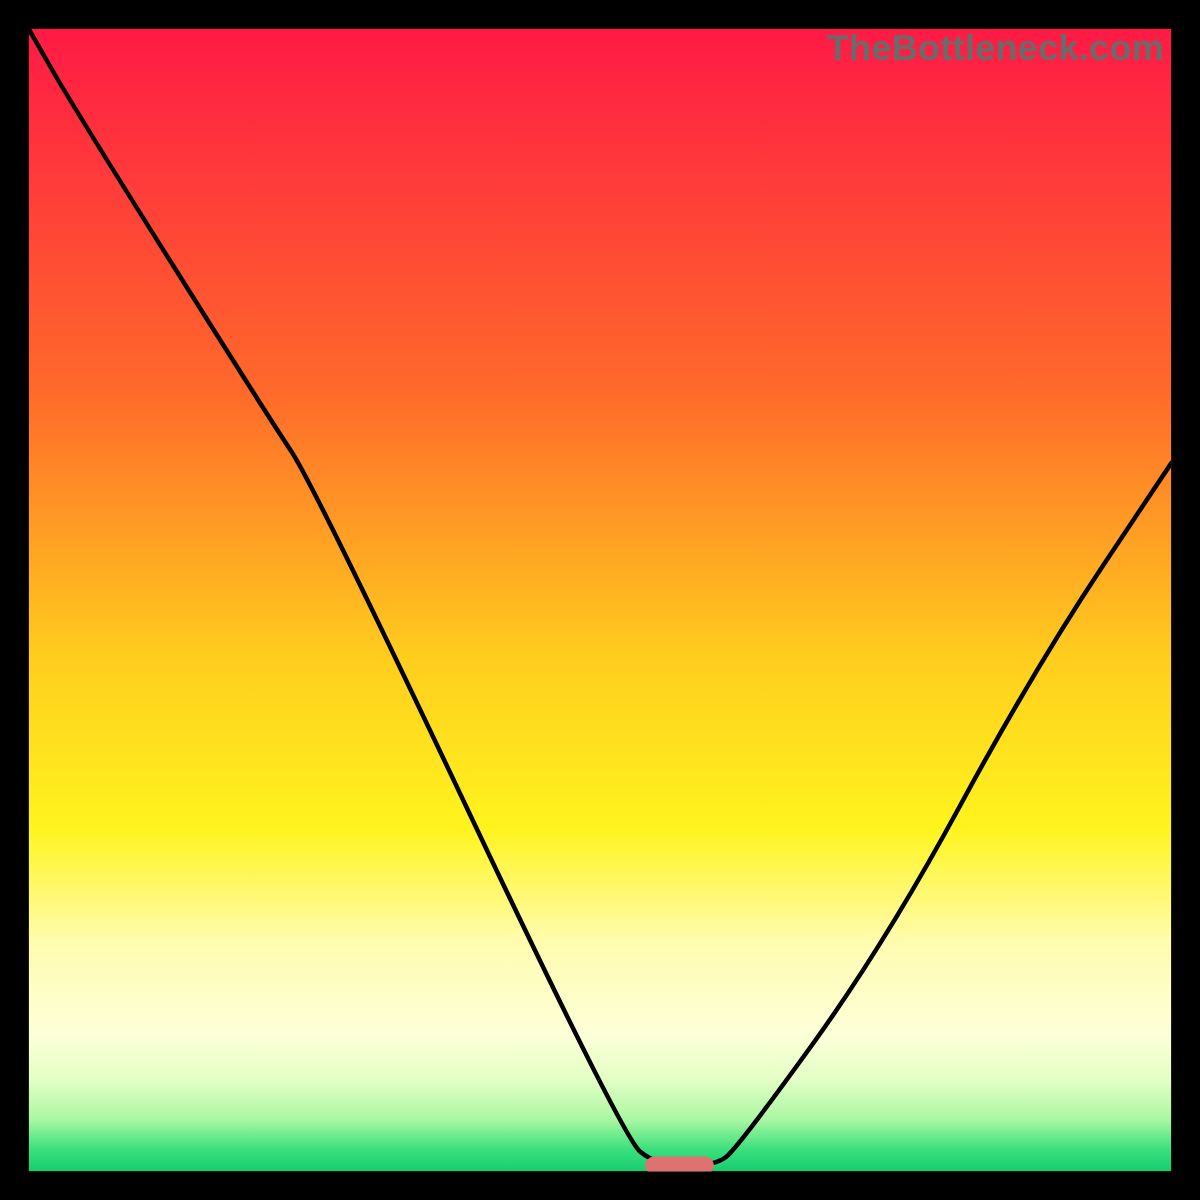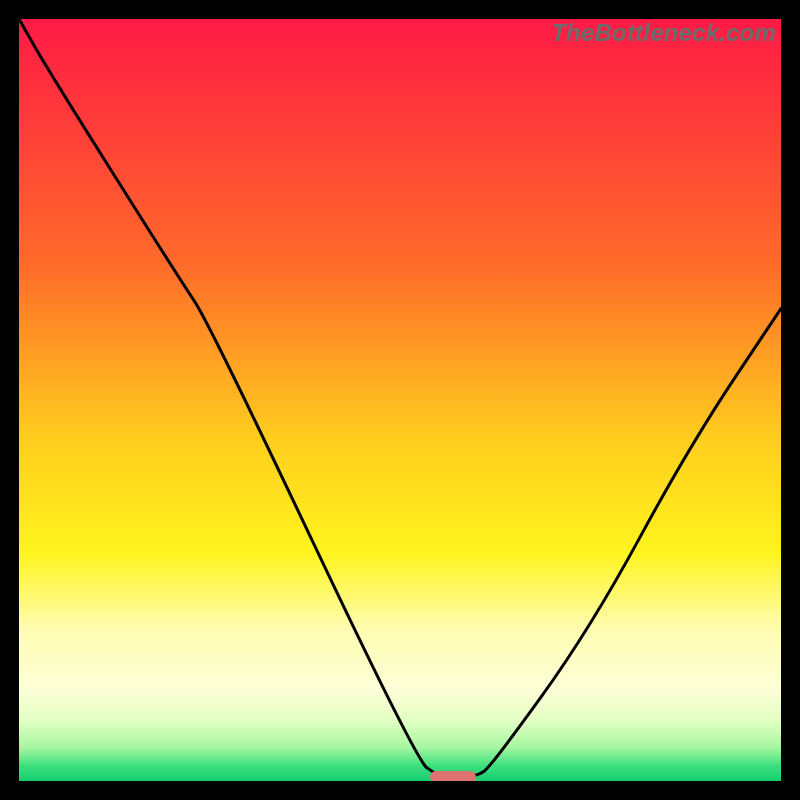--- a/index.html
+++ b/index.html
@@ -8,21 +8,20 @@
     width: 800px;
     height: 800px;
     overflow: hidden;
     background: #000;
   }
   .frame {
     position: relative;
     width: 748px;
     height: 800px;
     background: #000;
-    font-style: italic;
   }
   .plot {
     position: absolute;
     left: 19px;
     top: 19px;
     width: 762px;
     height: 762px;
     overflow: hidden;
   }
   .watermark {

